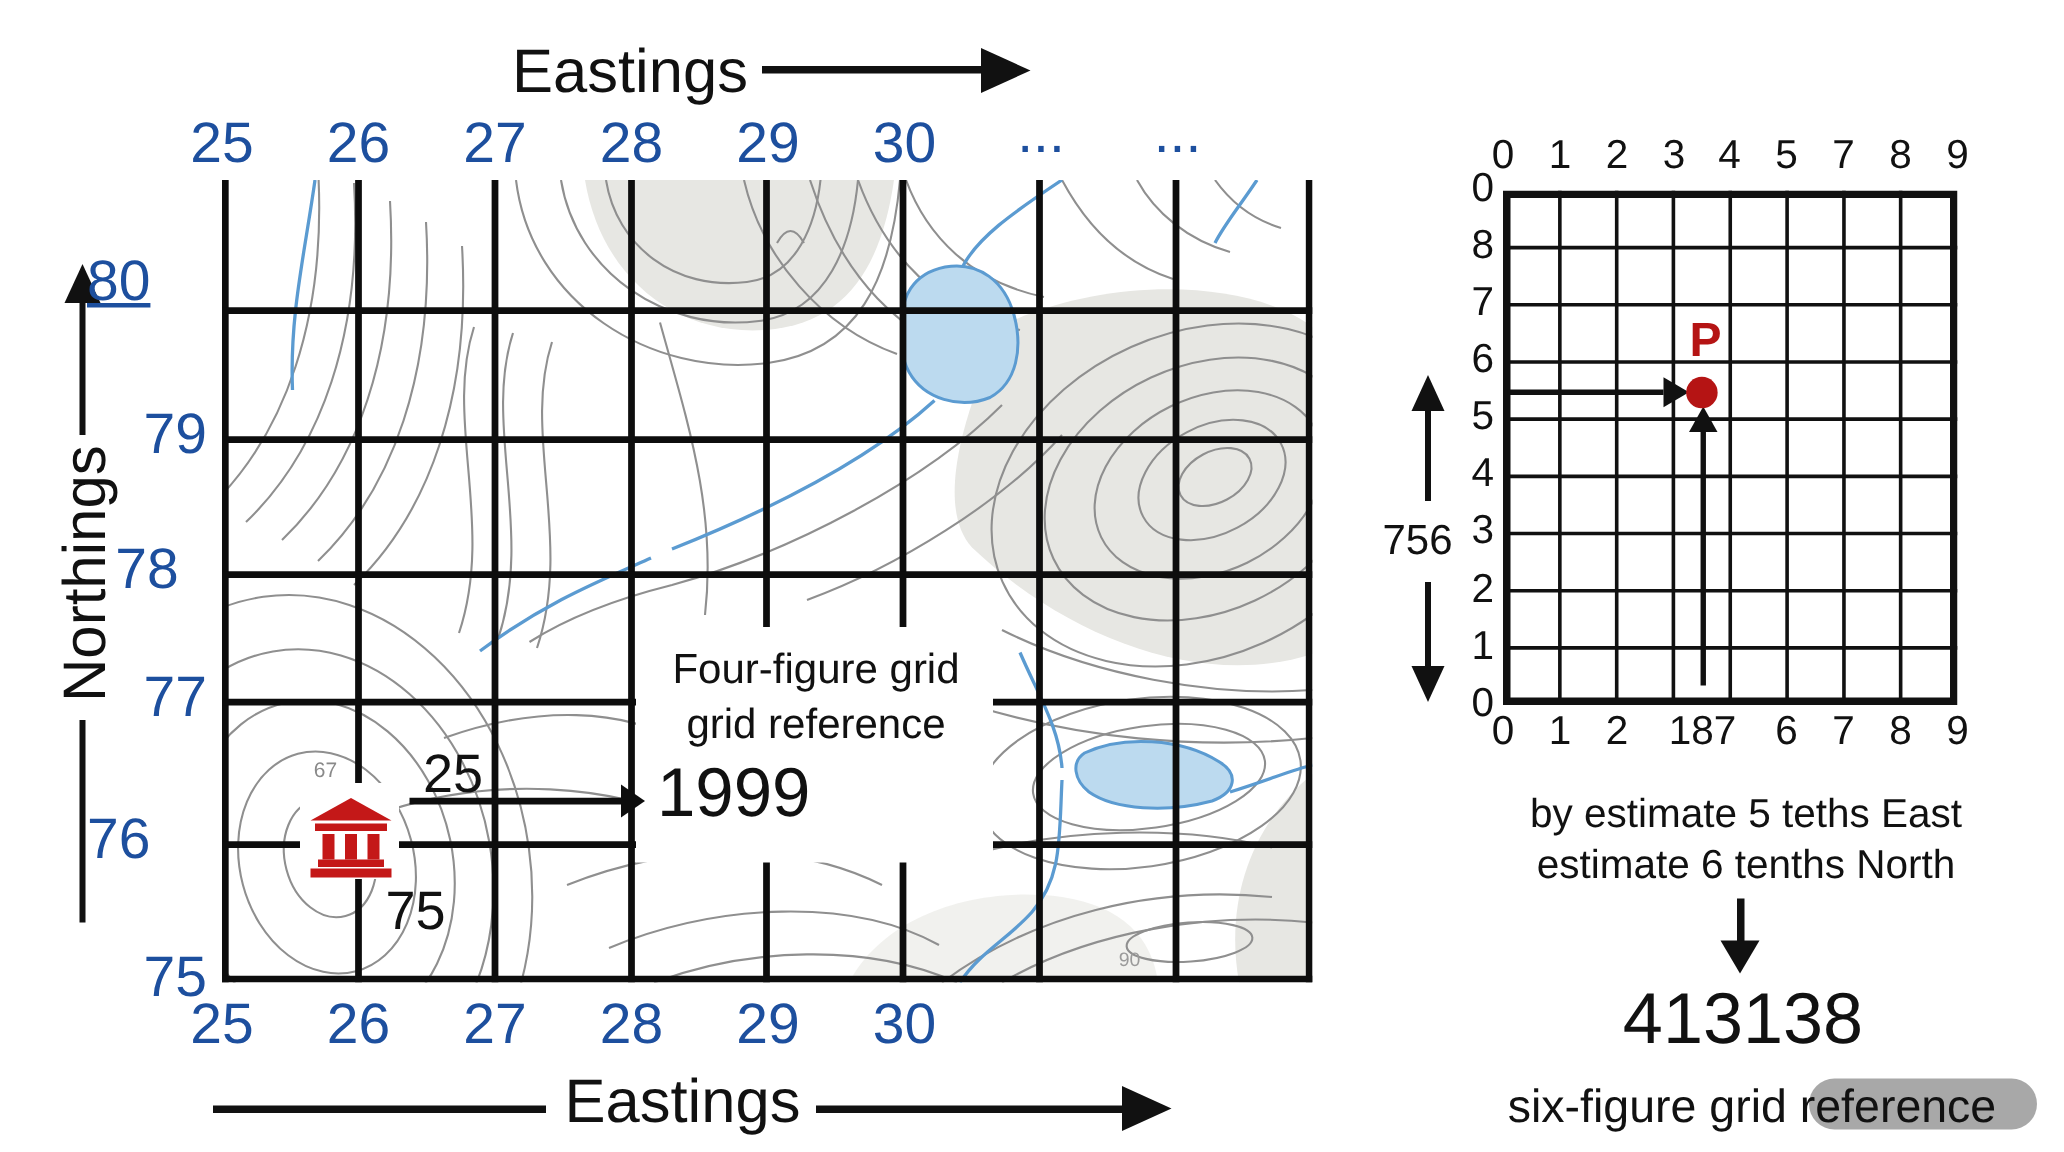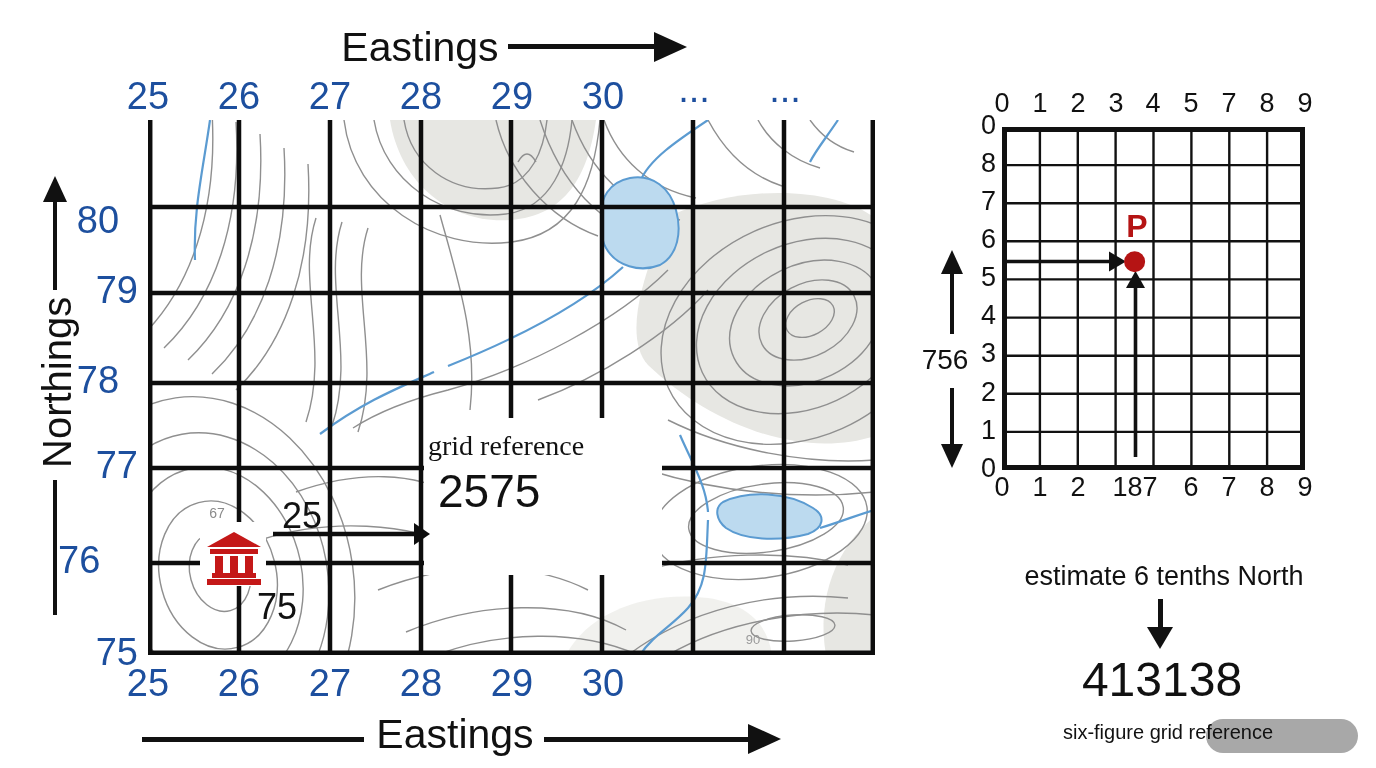--- a/index.html
+++ b/index.html
@@ -38,21 +38,21 @@
 
   <span class="lbl blue f38" style="left:118px;top:77px;width:60px;">25</span>
   <span class="lbl blue f38" style="left:209px;top:77px;width:60px;">26</span>
   <span class="lbl blue f38" style="left:300px;top:77px;width:60px;">27</span>
   <span class="lbl blue f38" style="left:391px;top:77px;width:60px;">28</span>
   <span class="lbl blue f38" style="left:482px;top:77px;width:60px;">29</span>
   <span class="lbl blue f38" style="left:573px;top:77px;width:60px;">30</span>
   <span class="lbl blue f38" style="left:664px;top:70px;width:60px;">...</span>
   <span class="lbl blue f38" style="left:755px;top:70px;width:60px;">...</span>
 
-  <span class="lbl blue f38" style="left:58px;top:201px;width:80px;text-align:center;">80</span>
+  <span class="lbl blue f38" style="left:58px;top:169px;width:80px;text-align:left;text-decoration:underline;">80</span>
   <span class="lbl blue f38" style="left:58px;top:271px;width:80px;text-align:right;">79</span>
   <span class="lbl blue f38" style="left:58px;top:361px;width:80px;">78</span>
   <span class="lbl blue f38" style="left:58px;top:446px;width:80px;text-align:right;">77</span>
   <span class="lbl blue f38" style="left:58px;top:541px;width:80px;text-align:left;">76</span>
   <span class="lbl blue f38" style="left:58px;top:633px;width:80px;text-align:right;">75</span>
 
   <span class="lbl blue f38" style="left:118px;top:664px;width:60px;">25</span>
   <span class="lbl blue f38" style="left:209px;top:664px;width:60px;">26</span>
   <span class="lbl blue f38" style="left:300px;top:664px;width:60px;">27</span>
   <span class="lbl blue f38" style="left:391px;top:664px;width:60px;">28</span>
@@ -188,22 +188,23 @@
       <rect x="24" y="26" width="8" height="17"></rect>
       <rect x="39" y="26" width="8" height="17"></rect>
       <rect x="6" y="43" width="44" height="5"></rect>
       <rect x="1" y="49" width="54" height="6"></rect>
     </g>
   </svg>
 
   <span class="lbl f36" style="left:274px;top:498px;width:56px;">25</span>
   <span class="lbl f36" style="left:249px;top:589px;width:56px;">75</span>
   <div style="position:absolute;left:428px;top:428px;width:232px;">
-    <div class="f28" style="line-height:1.32;font-family:Liberation Serif, serif;">grid reference</div>
-    <div style="font-size:46px;line-height:1.15;margin-left:10px;">2575</div>
+    <div class="f28" style="text-align:center;line-height:1.32;">Four-figure grid</div>
+    <div class="f28" style="text-align:center;line-height:1.32;">grid reference</div>
+    <div style="font-size:46px;line-height:1.15;margin-left:10px;">1999</div>
   </div>
 
   <svg style="position:absolute;left:1002px;top:127px;" width="303" height="343" viewBox="0 0 303 343">
     <g stroke="#111" stroke-width="2.4">
       <line x1="37.9" y1="0" x2="37.9" y2="343"></line>
         <line x1="75.8" y1="0" x2="75.8" y2="343"></line>
       <line x1="113.6" y1="0" x2="113.6" y2="343"></line>
         <line x1="151.5" y1="0" x2="151.5" y2="343"></line>
       <line x1="189.4" y1="0" x2="189.4" y2="343"></line>
         <line x1="227.3" y1="0" x2="227.3" y2="343"></line>
@@ -260,22 +261,23 @@
   <span class="lbl f27" style="left:1209px;top:474px;width:40px;">7</span>
   <span class="lbl f27" style="left:1247px;top:474px;width:40px;">8</span>
   <span class="lbl f27" style="left:1285px;top:474px;width:40px;">9</span>
 
   <div class="tri-up" style="left:941px;top:250px;border-left-width:11px;border-right-width:11px;border-bottom-width:24px;"></div>
   <div class="vline" style="left:950px;top:272px;width:4px;height:62px;"></div>
   <span class="lbl f28" style="left:916px;top:346px;width:58px;">756</span>
   <div class="vline" style="left:950px;top:388px;width:4px;height:58px;"></div>
   <div class="tri-down" style="left:941px;top:444px;border-left-width:11px;border-right-width:11px;border-top-width:24px;"></div>
 
+  <span class="lbl" style="left:988px;top:529px;width:352px;font-size:27px;">by estimate 5 teths East</span>
   <span class="lbl" style="left:988px;top:563px;width:352px;font-size:27px;">estimate 6 tenths North</span>
 
   <div class="vline" style="left:1158px;top:599px;width:4.5px;height:30px;"></div>
   <div class="tri-down" style="left:1147px;top:627px;border-left-width:13px;border-right-width:13px;border-top-width:22px;"></div>
 
   <span class="lbl" style="left:1012px;top:656px;width:300px;font-size:48px;">413138</span>
   <div style="position:absolute;left:1206px;top:719px;width:152px;height:34px;border-radius:17px;background:#999;opacity:.85;"></div>
-  <span class="lbl" style="left:992px;top:722px;width:352px;font-size:20px;z-index:2;">six-figure grid reference</span>
+  <span class="lbl" style="left:992px;top:722px;width:352px;font-size:31px;z-index:2;">six-figure grid reference</span>
 
 </div>
 
 </body></html>

